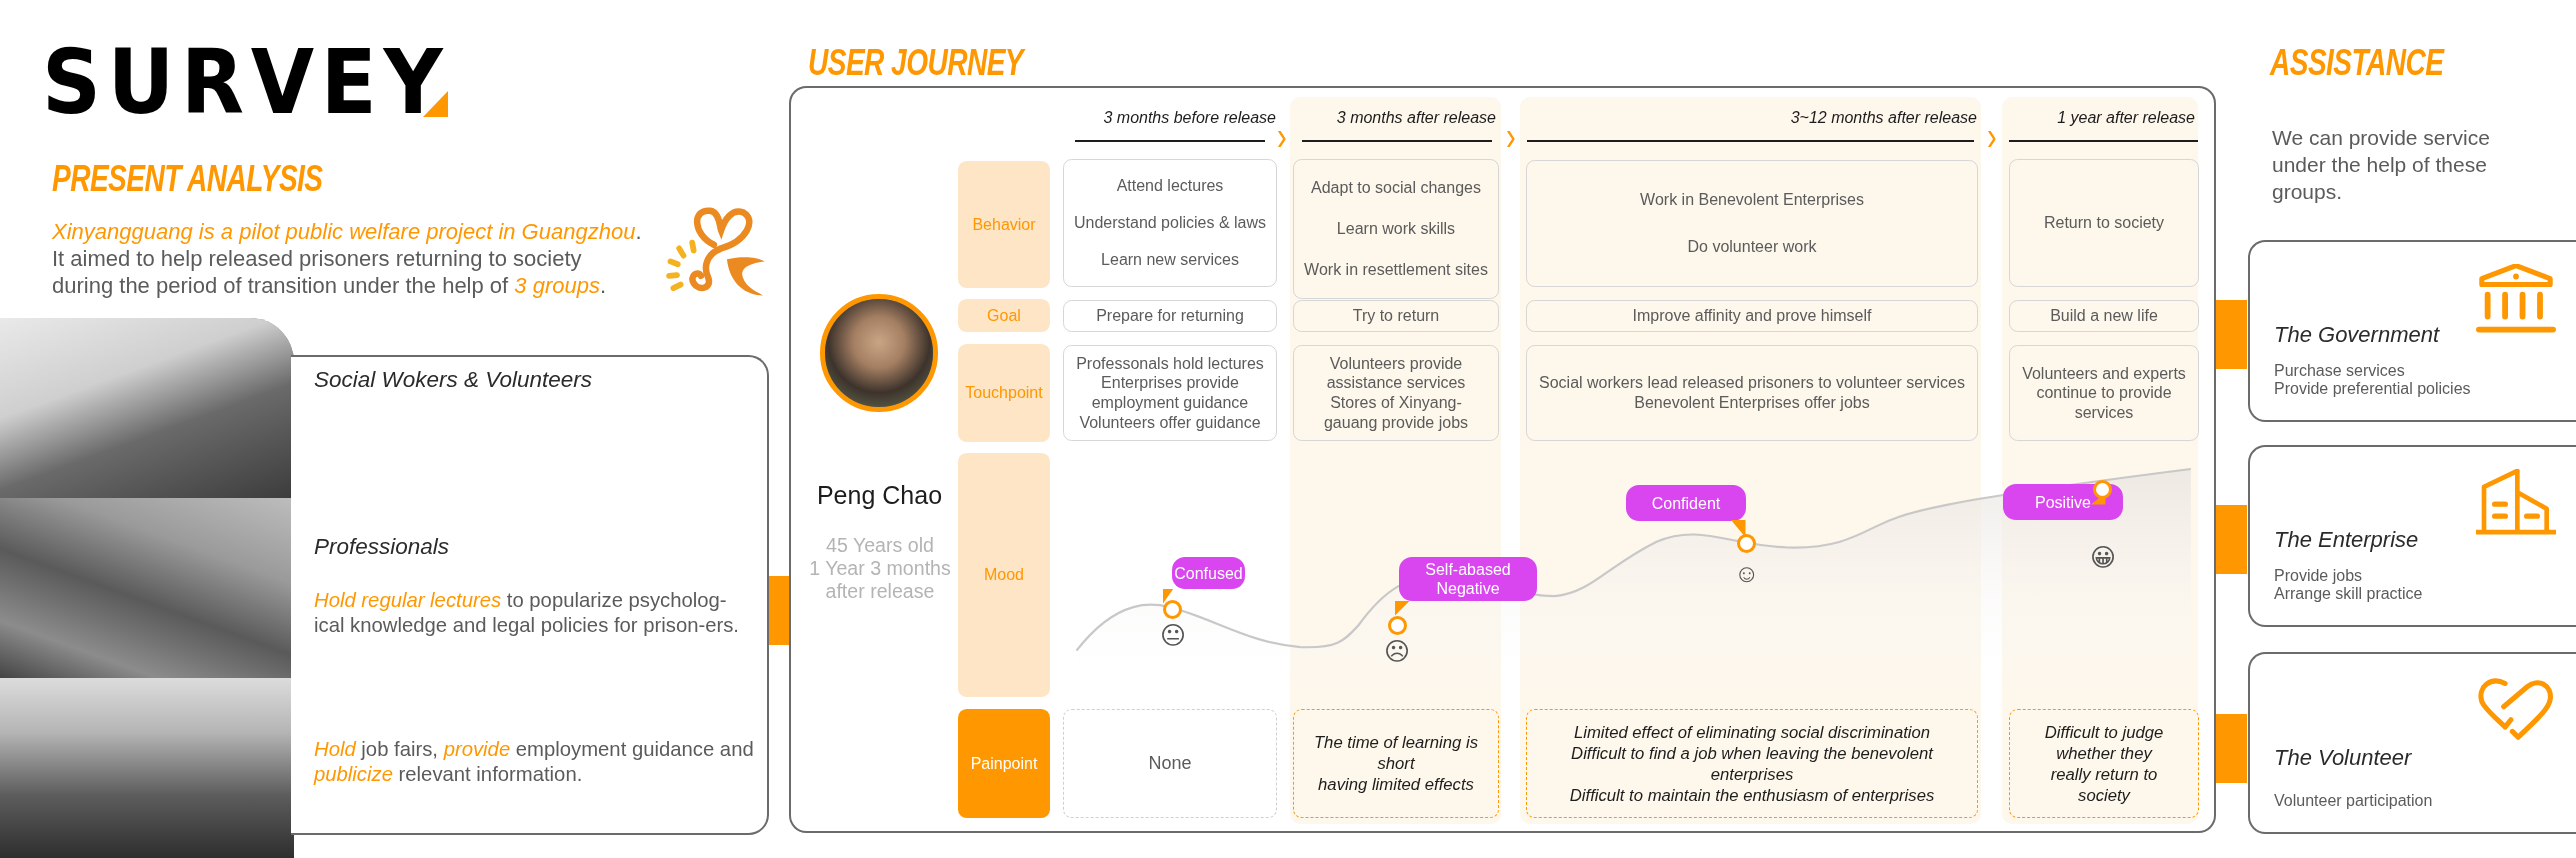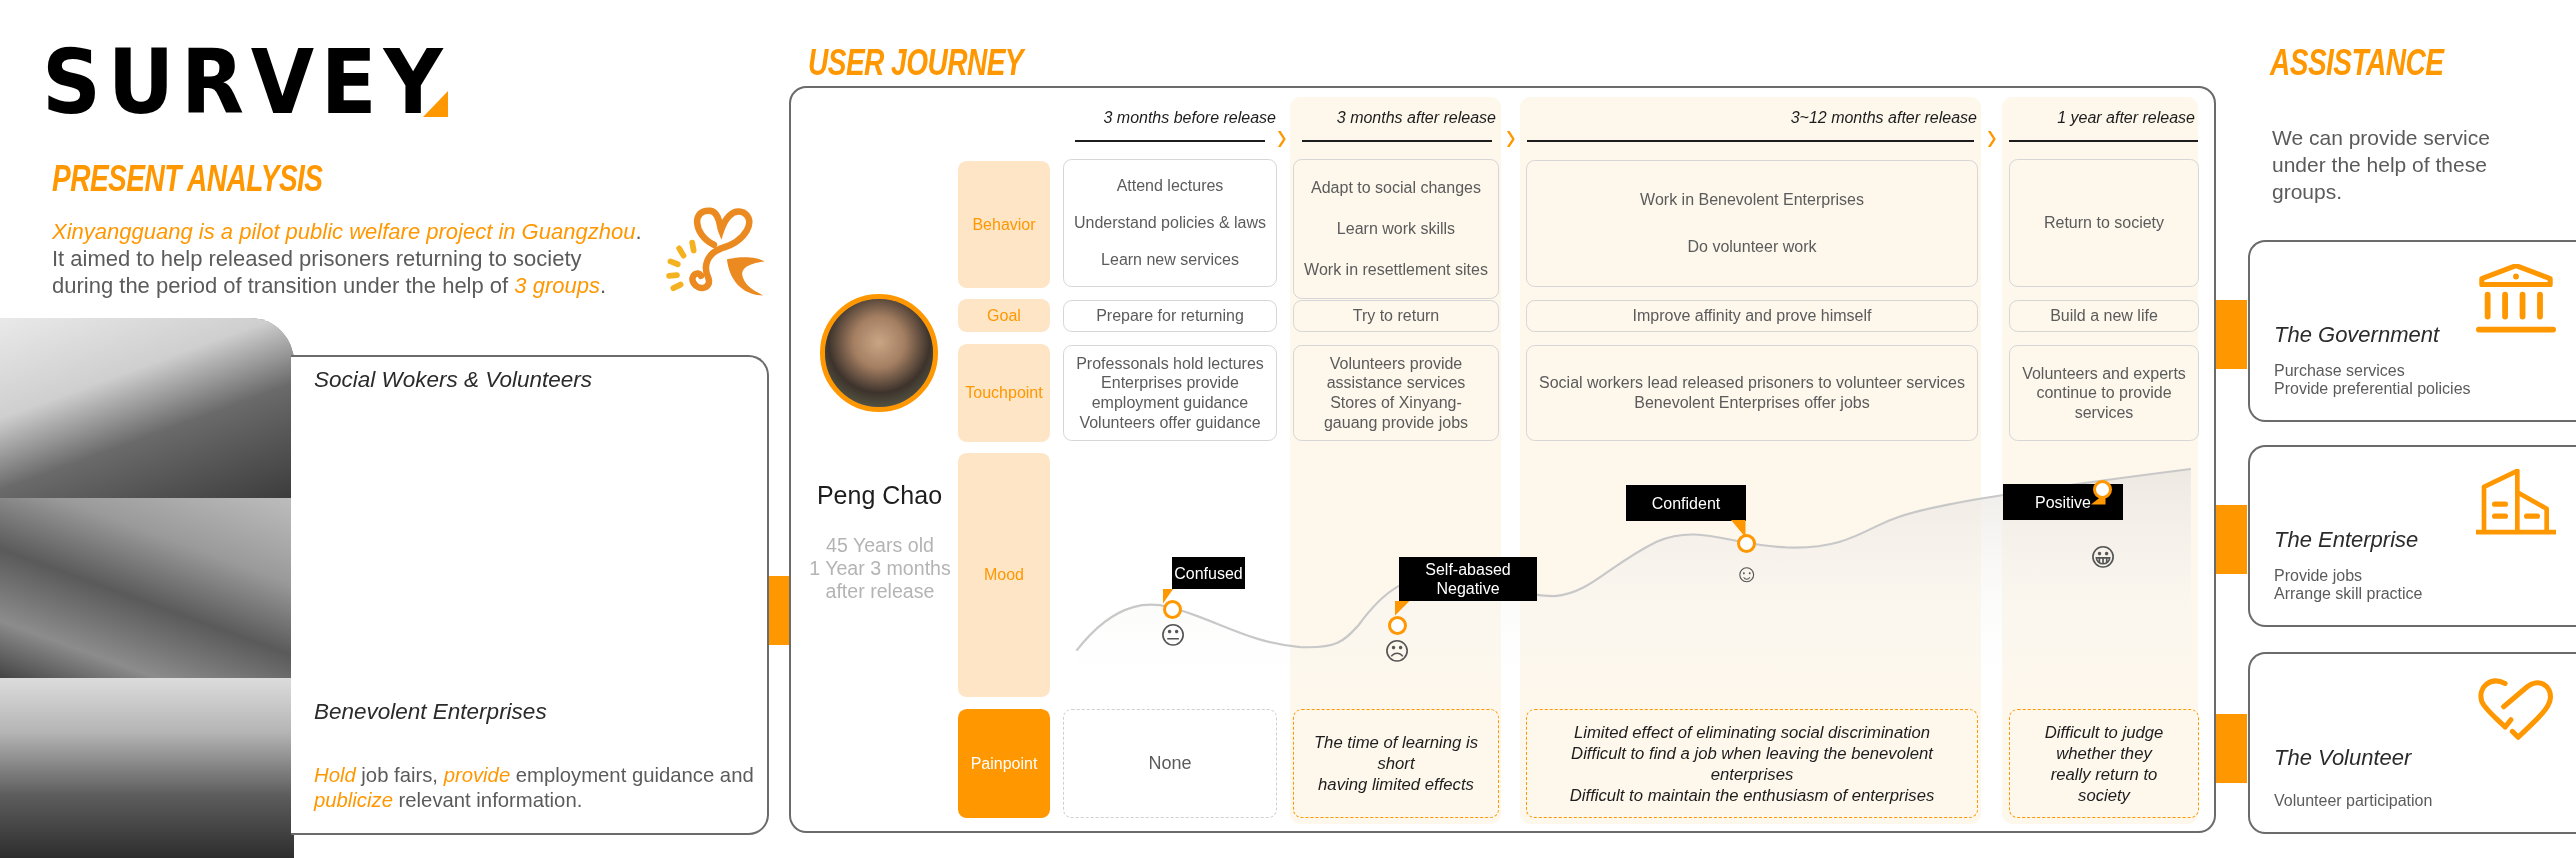--- a/index.html
+++ b/index.html
@@ -34,21 +34,21 @@
   .row-label { background: #fde5c5; border-radius: 8.7px; color: #ff9700; font-size: 16px; display: flex; align-items: center; justify-content: center; }
   .row-label.pain { background: #ff9700; color: #fff; }
   .cell { border: 1.5px solid #d6d6d6; border-radius: 8.7px; font-size: 16px; color: #5b5b5b; text-align: center; display: flex; flex-direction: column; align-items: center; justify-content: center; line-height: 19.6px; }
   .cell.white { background: #fff; }
   .cell.beh { justify-content: space-around; padding: 7.3px 0; }
   .pain-cell { border: 1.5px dashed #ff9700; border-radius: 8.7px; font-size: 16.7px; font-style: italic; color: #1d1d1d; text-align: center; display: flex; flex-direction: column; align-items: center; justify-content: center; line-height: 21px; }
   .pain-cell.none { border-color: #cfcfcf; font-style: normal; color: #5b5b5b; font-size: 18px; background: #fff; }
   .avatar { left: 820px; top: 294px; width: 118px; height: 118px; border-radius: 50%; border: 5.1px solid #ff9700; overflow: hidden; background: #7a7066; }
   .persona-name { left: 803px; top: 481px; width: 153px; text-align: center; font-size: 25px; color: #1d1d1d; }
   .persona-meta { left: 798px; top: 534px; width: 164px; text-align: center; font-size: 19.6px; line-height: 23px; color: #b4b4b4; }
-  .mood-tag { background: #000000; color: #fff; font-size: 16px; text-align: center; border-radius: 0; display: flex; flex-direction: column; align-items: center; justify-content: center; line-height: 19px; }
+  .mood-tag { background: #d946ef; color: #fff; font-size: 16px; text-align: center; border-radius: 13px; display: flex; flex-direction: column; align-items: center; justify-content: center; line-height: 19px; }
   .face { font-size: 25px; color: #555; line-height: 1; }
 
   
   .assist-intro { left: 2272px; top: 124px; width: 276px; font-size: 21px; line-height: 27px; color: #5b5b5b; }
   .assist-card { left: 2248px; width: 328px; height: 182px; border: 2.2px solid #6b6b6b; border-right: none; border-radius: 17.4px 0 0 17.4px; background: #fff; padding-left: 16px; }
   .assist-title { position: absolute; left: 24px; font-style: italic; font-size: 22px; color: #2b2b2b; }
   .assist-desc { position: absolute; left: 24px; font-size: 16px; line-height: 18px; color: #5b5b5b; }
   .assist-icon { position: absolute; right: 20.3px; top: 22px; width: 80px; height: 73px; }
 </style>
 </head>
@@ -80,22 +80,27 @@
   </div>
   <div class="photo">
     <div class="ph-bg" style="background:linear-gradient(180deg,#dcdcdc 0%,#b5b5b5 30%,#5d5d5d 65%,#2e2e2e 100%);"></div>
   </div>
 </div>
 
 <div class="abs groups-card">
   <div class="group" style="top:10.2px;">
     <div class="group-title">Social Wokers &amp; Volunteers</div>
   </div>
+  <div class="group" style="top:177px;">
+    <div class="group-title">Professionals</div>
+    <div class="group-desc">
+      <span class="hl">Hold regular lectures</span><span> to popularize psycholog-ical knowledge and legal policies for prison-ers.</span>
+    </div>
+  </div>
   <div class="group" style="top:342px;">
-    <div class="group-title">Benevolent Enterprises</div>
     <div class="group-desc" style="margin-top:38px;">
       <span class="hl">Hold</span><span> job fairs, </span><span class="hl">provide</span><span> employment guidance and </span><span class="hl">publicize</span><span> relevant information.</span>
     </div>
   </div>
 </div>
 <div class="abs connector" style="left:769px;top:576px;width:20.3px;height:69px;"></div>
 
 <div class="abs section-title" style="left:808px;top:45px;">USER JOURNEY</div>
 <div class="abs journey-frame"></div>
 

